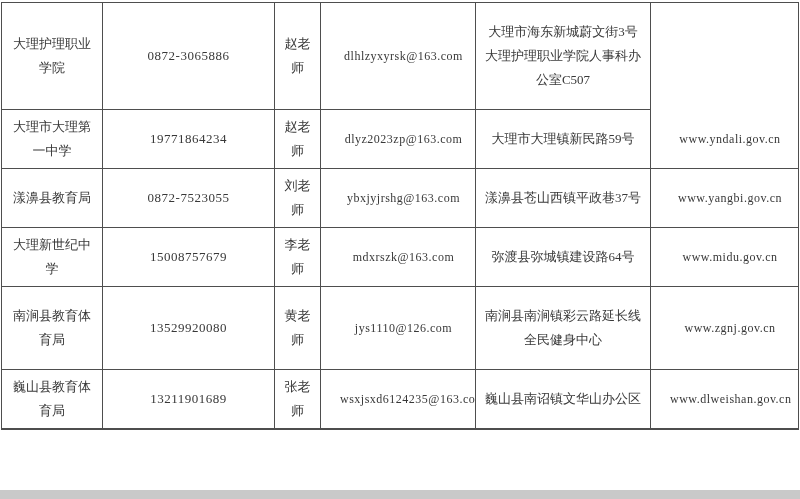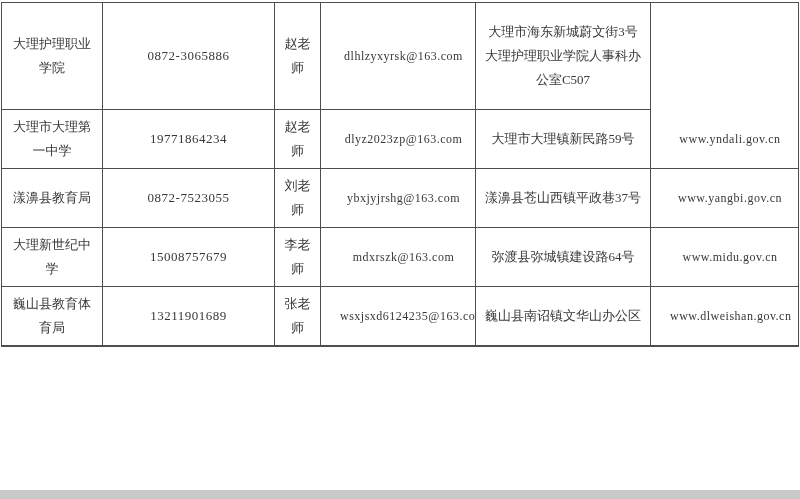--- a/index.html
+++ b/index.html
@@ -96,20 +96,28 @@
     <td class="website">www.yangbi.gov.cn</td>
   </tr>
         <tr style="height: 52px;">
     <td class="name">大理新世纪中学</td>
     <td class="phone">15008757679</td>
     <td class="contact">李老师</td>
     <td class="email">mdxrszk@163.com</td>
     <td class="address">弥渡县弥城镇建设路64号</td>
     <td class="website">www.midu.gov.cn</td>
   </tr>
+        <tr style="height: 48px;">
+    <td class="name">南涧县教育体育局</td>
+    <td class="phone">13529920080</td>
+    <td class="contact">黄老师</td>
+    <td class="email">jys1110@126.com</td>
+    <td class="address">南涧县南涧镇彩云路延长线全民健身中心</td>
+    <td class="website">www.zgnj.gov.cn</td>
+  </tr>
         <tr style="height: 47px;">
     <td class="name">巍山县教育体育局</td>
     <td class="phone">13211901689</td>
     <td class="contact">张老师</td>
     <td class="email">wsxjsxd6124235@163.com</td>
     <td class="address">巍山县南诏镇文华山办公区</td>
     <td class="website">www.dlweishan.gov.cn</td>
   </tr>
       </tbody>
   </table>

